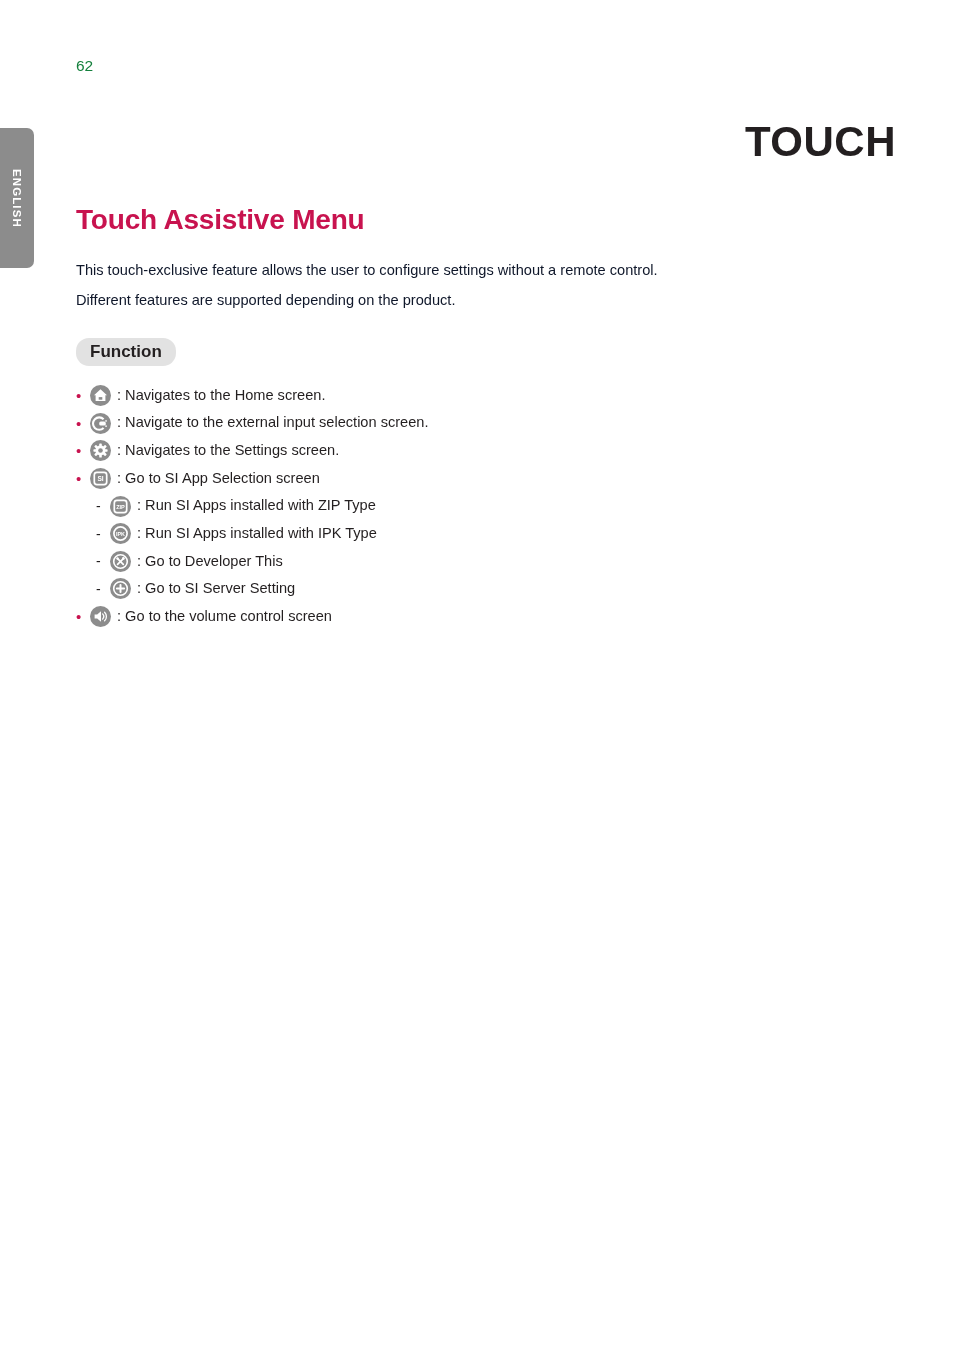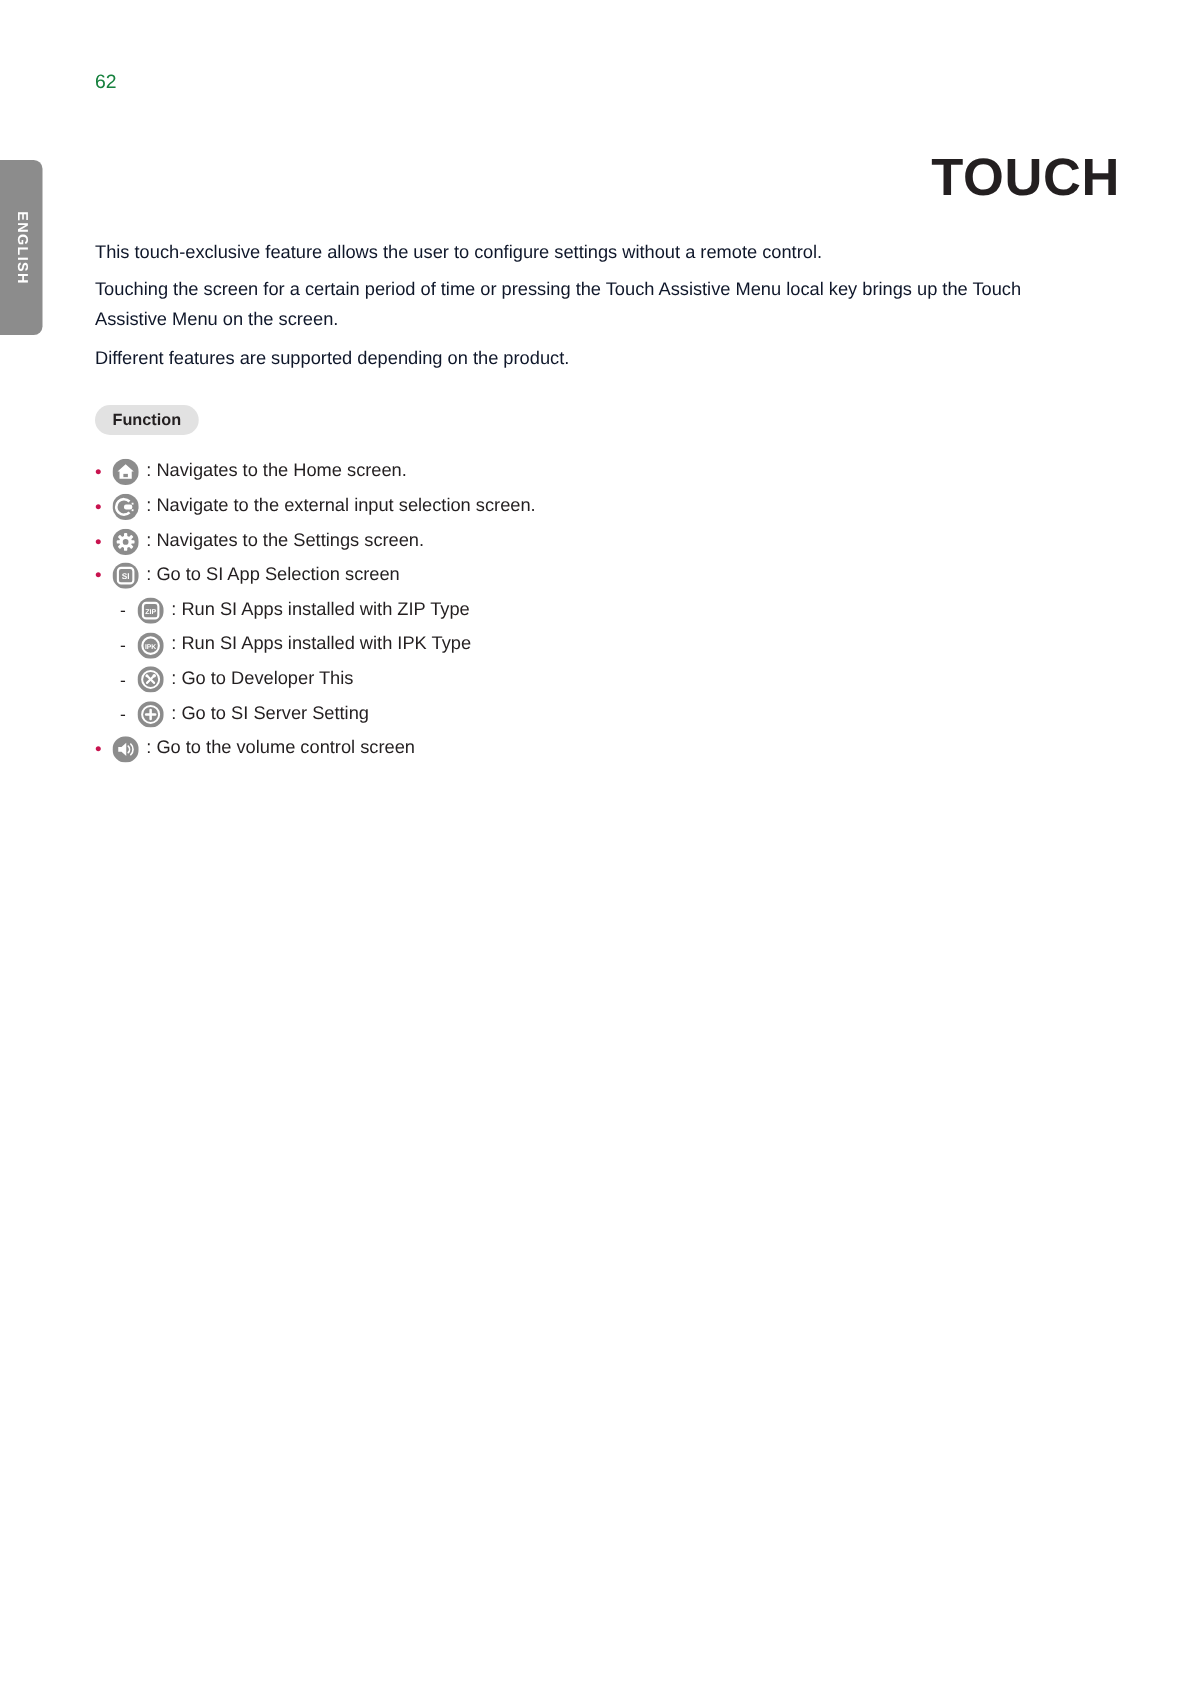--- a/index.html
+++ b/index.html
@@ -87,21 +87,21 @@
   }
 
   
   .badge-row {
     margin-top: 25px;
   }
   .badge {
     display: inline-block;
     background: #e2e2e2;
     color: #231f20;
-    font-size: 13px;
+    font-size: 17px;
     font-weight: bold;
     padding: 5px 14px 6px 14px;
     border-radius: 13px;
     line-height: 1;
   }
 
   
   .func-list {
     margin-top: 19px;
   }
@@ -154,24 +154,24 @@
 <div class="lang-tab">
   <span class="lang-text">ENGLISH</span>
 </div>
 
 <div class="page">
 
   <div class="page-number">62</div>
 
   <h1 class="chapter-title">TOUCH</h1>
 
+  <h2 class="section-title">Touch Assistive Menu</h2>
 
   <div class="intro">
     <p>This touch-exclusive feature allows the user to configure settings without a remote control.</p>
-    <p>Touching the screen for a certain period of time or pressing the Touch Assistive Menu local key brings up the Touch Assistive Menu on the screen.</p>
     <p>Different features are supported depending on the product.</p>
   </div>
 
   <div class="badge-row">
     <span class="badge">Function</span>
   </div>
 
   <div class="func-list">
 
     <div class="li">

